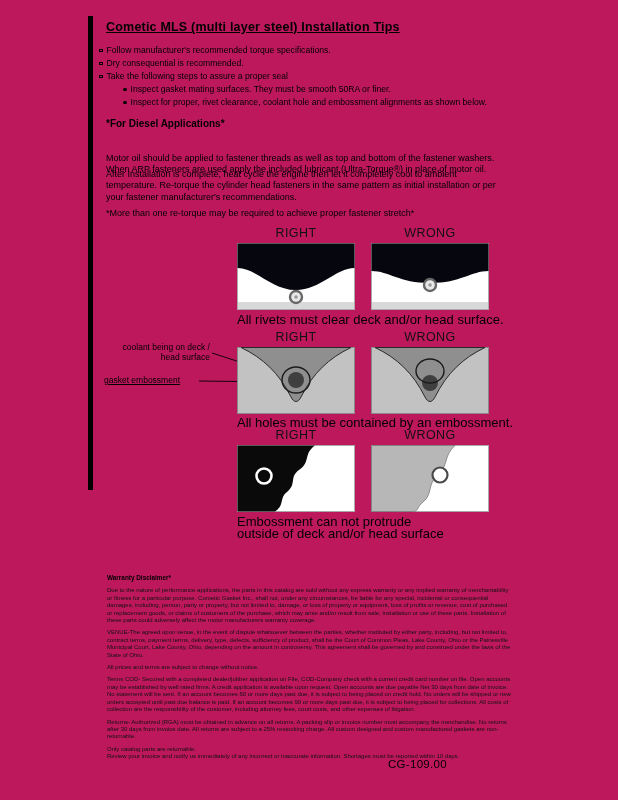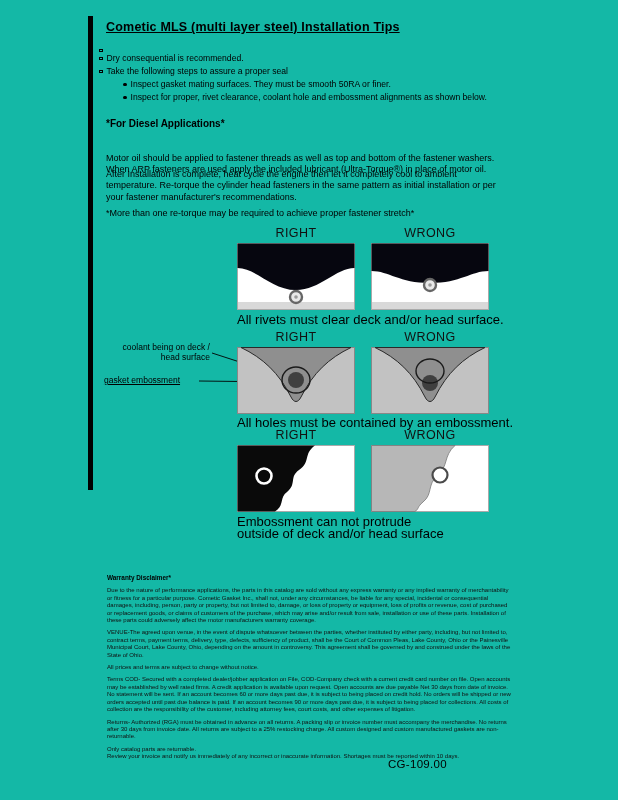--- a/index.html
+++ b/index.html
@@ -1,18 +1,18 @@
 <!DOCTYPE html>
 <html><head>
 <meta charset="utf-8">
 <style>
   * { margin:0; padding:0; box-sizing:border-box; }
   html,body { background:#ffffff; }
   .page {
-    position:relative; width:618px; height:800px; background:#14b8a6;
+    position:relative; width:618px; height:800px; background:#be185d;
     font-family:"Liberation Sans","DejaVu Sans",sans-serif; color:#000;
     overflow:hidden; margin:0 auto;
   }
   .vbar { position:absolute; left:88px; top:16px; width:5px; height:474px; background:#000; }
   .title {
     position:absolute; left:106px; top:20px; font-size:12.5px; font-weight:bold;
     text-decoration:underline; letter-spacing:0.2px;
   }
   .bullets { position:absolute; left:99px; top:44px; width:414px; font-size:8.6px; line-height:13px; }
   .b-item { display:flex; align-items:flex-start; }
@@ -43,20 +43,21 @@
 
 <div class="page">
 
   <div class="vbar"></div>
 
   <div class="title">Cometic MLS (multi layer steel) Installation Tips</div>
 
   <div class="bullets">
     <div class="b-item">
       <span class="sq"></span>
+      <span>Follow manufacturer's recommended torque specifications.</span>
     </div>
     <div class="b-item">
       <span class="sq"></span>
       <span>Dry consequential is recommended.</span>
     </div>
     <div class="b-item">
       <span class="sq"></span>
       <span>Take the following steps to assure a proper seal</span>
     </div>
     <div class="b-item sub">

